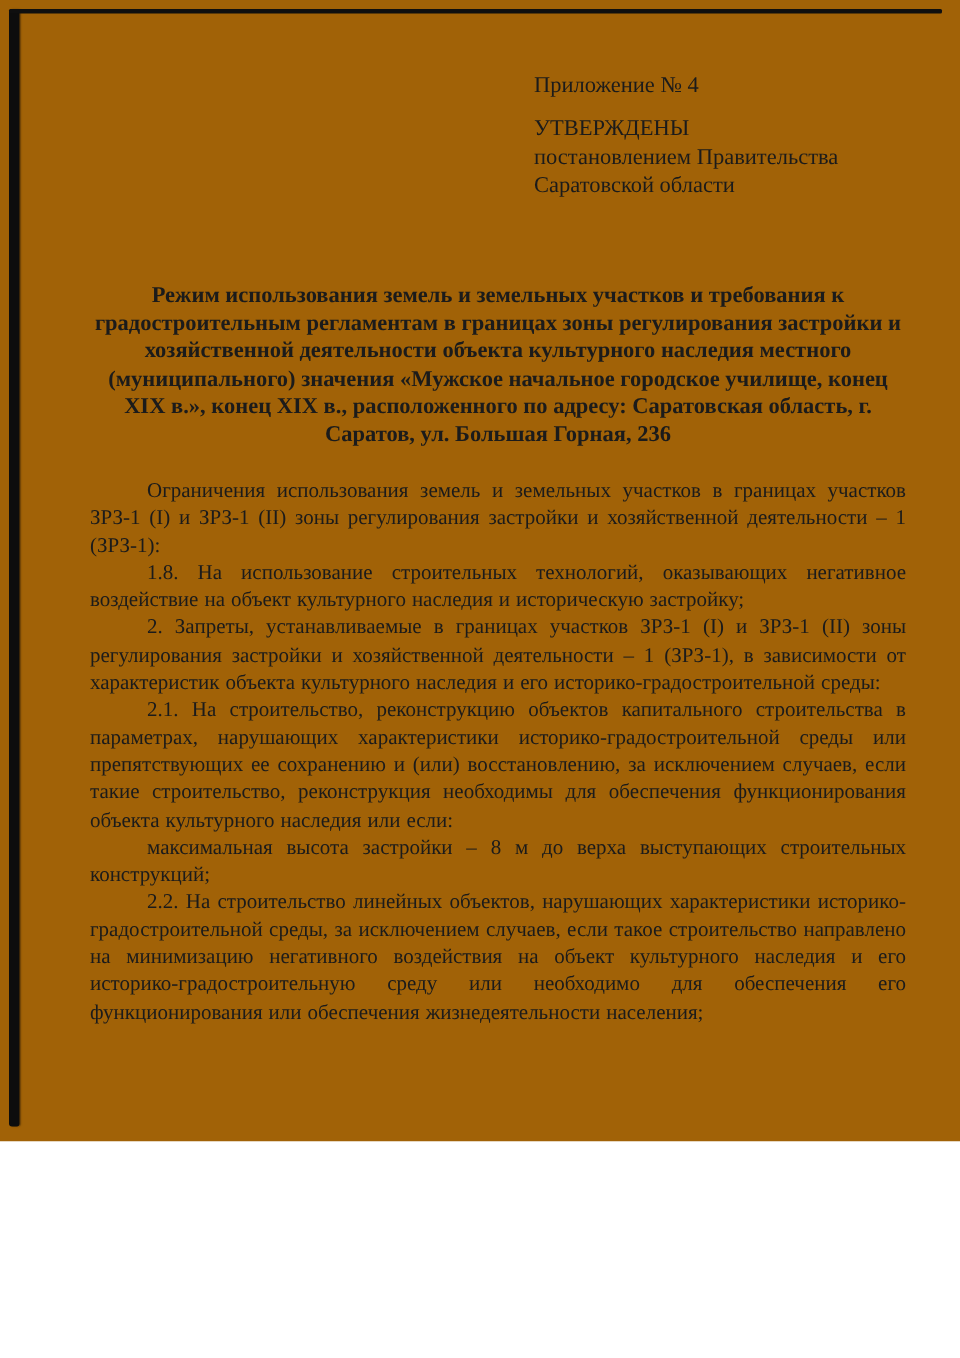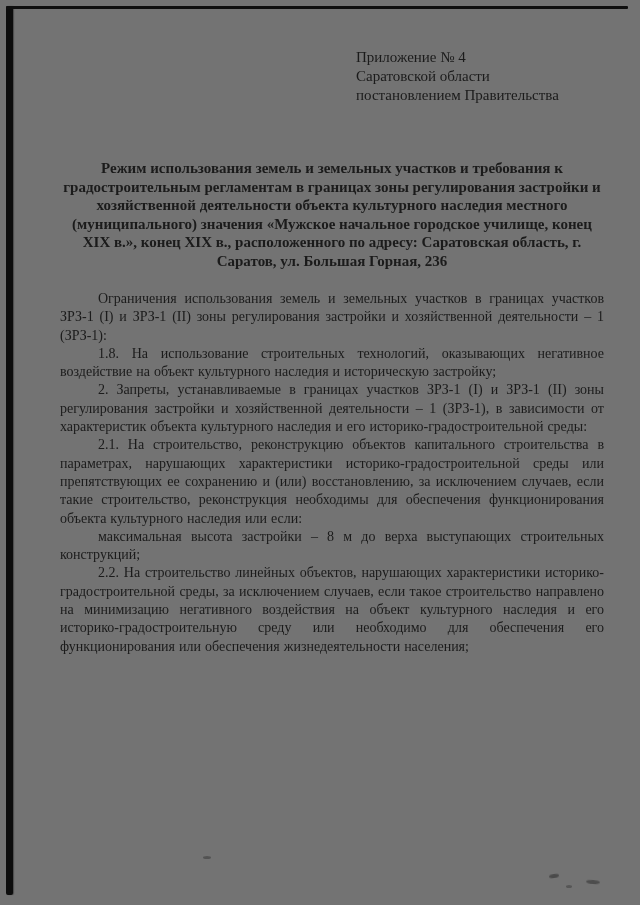--- a/index.html
+++ b/index.html
@@ -3,22 +3,22 @@
 <meta charset="utf-8">
 <style>
   html, body {
     margin: 0;
     padding: 0;
     background: #ffffff;
   }
   .page {
     position: relative;
     width: 640px;
-    height: 905px;
-    background: #737373;
+    height: 761px;
+    background: #a16207;
     overflow: hidden;
     font-family: "Liberation Serif", "DejaVu Serif", serif;
     color: #1b1b1b;
   }
   
   .scan-edge-left {
     position: absolute;
     left: 6px;
     top: 6px;
     bottom: 10px;
@@ -89,22 +89,23 @@
 
 <div class="page">
 
   <div class="scan-edge-left"></div>
   <div class="scan-edge-top"></div>
 
   <div class="content">
 
     <div class="approval-block">
       <p>Приложение № 4</p>
+      <p class="approval-gap">УТВЕРЖДЕНЫ</p>
+      <p>постановлением Правительства</p>
       <p>Саратовской области</p>
-      <p>постановлением Правительства</p>
     </div>
 
     <h1 class="doc-title">Режим использования земель и земельных участков и требования к градостроительным регламентам в границах зоны регулирования застройки и хозяйственной деятельности объекта культурного наследия местного (муниципального) значения «Мужское начальное городское училище, конец XIX в.», конец XIX в., расположенного по адресу: Саратовская область, г. Саратов, ул. Большая Горная, 236</h1>
 
     <div class="body-text">
       <p class="body-para">Ограничения использования земель и земельных участков в границах участков ЗРЗ-1 (I) и ЗРЗ-1 (II) зоны регулирования застройки и хозяйственной деятельности – 1 (ЗРЗ-1):</p>
       <p class="body-para">1.8. На использование строительных технологий, оказывающих негативное воздействие на объект культурного наследия и историческую застройку;</p>
       <p class="body-para">2. Запреты, устанавливаемые в границах участков ЗРЗ-1 (I) и ЗРЗ-1 (II) зоны регулирования застройки и хозяйственной деятельности – 1 (ЗРЗ-1), в зависимости от характеристик объекта культурного наследия и его историко-градостроительной среды:</p>
       <p class="body-para">2.1. На строительство, реконструкцию объектов капитального строительства в параметрах, нарушающих характеристики историко-градостроительной среды или препятствующих ее сохранению и (или) восстановлению, за исключением случаев, если такие строительство, реконструкция необходимы для обеспечения функционирования объекта культурного наследия или если:</p>
       <p class="body-para">максимальная высота застройки – 8 м до верха выступающих строительных конструкций;</p>

